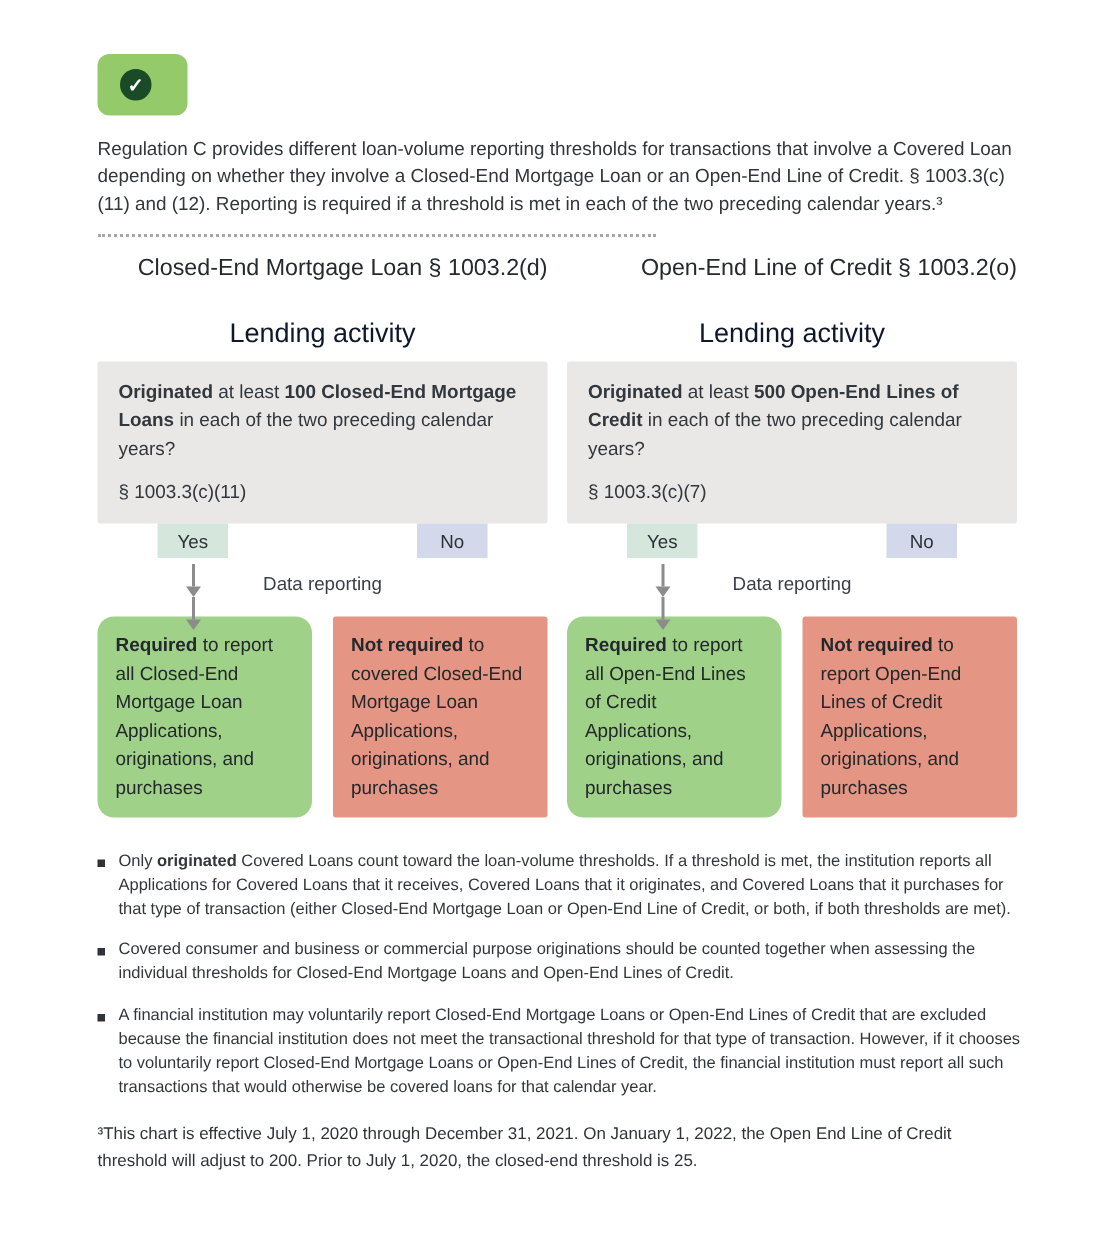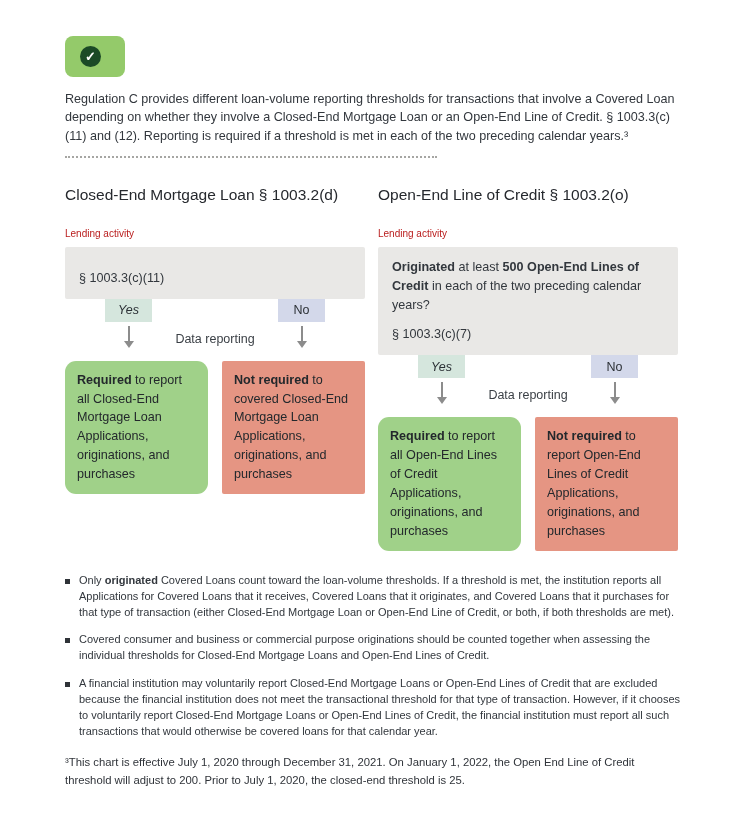--- a/index.html
+++ b/index.html
@@ -32,51 +32,51 @@
   .intro {
     margin-top: 13px; width: 616px;
     font-size: 12.6px; line-height: 1.45;
   }
   .divider {
     margin-top: 11px; width: 372px;
     border-top: 2px dotted #a6a6a3;
   }
 
   
-  .headers-row { display: flex; gap: 13px; margin-top: 28px; }
+  .headers-row { display: flex; gap: 13px; margin-top: 12px; text-align: right; }
   .col-header { width: 300px; font-size: 15.5px; color: #26292e; }
 
   
   .flow-row { display: flex; gap: 13px; margin-top: 24px; }
   .flow-col { width: 300px; }
   .lending-label {
-    text-align: left; font-size: 10px; color: #b91c1c;
+    text-align: center; font-size: 18px; color: #0f172a;
     margin-bottom: 8px;
   }
   .qbox {
     background: var(--graybox, #e9e8e6);
     border-radius: 2px;
     padding: 11px 14px;
     font-size: 12.6px; line-height: 1.5;
   }
   .citation { margin-top: 11px; }
   .b { font-weight: bold; }
 
   .yn-row { display: flex; justify-content: space-between; padding: 0 40px; }
   .yn-box {
     width: 47px; height: 23px;
     display: flex; align-items: center; justify-content: center;
     font-size: 12.5px; color: #2c3136;
   }
-  .yn-yes { background: var(--yes, #d5e6dd); font-style: italic; }
+  .yn-yes { background: var(--yes, #d5e6dd); }
   .yn-no  { background: var(--no, #d3d8ea); }
 
   .arrow-row {
     position: relative; height: 33px; margin-top: 4px;
-    display: flex; justify-content: space-between; padding: 0 40px;
+    display: flex; padding: 0 40px; flex-direction: column;
   }
   .arrow { width: 47px; display: flex; flex-direction: column; align-items: center; }
   .arrow-stem { width: 2px; height: 15px; background: var(--arrow, #8c8c8c); }
   .arrow-head {
     width: 0; height: 0;
     border-left: 5px solid transparent; border-right: 5px solid transparent;
     border-top: 7px solid var(--arrow, #8c8c8c);
   }
   .data-reporting-label {
     position: absolute; left: 0; right: 0; top: 6px;
@@ -122,20 +122,23 @@
   <div class="headers-row">
     <div class="col-header">Closed-End Mortgage Loan § 1003.2(d)</div>
     <div class="col-header">Open-End Line of Credit § 1003.2(o)</div>
   </div>
 
   <div class="flow-row">
 
     <div class="flow-col">
       <div class="lending-label">Lending activity</div>
       <div class="qbox">
+        <div>
+          <span class="b">Originated</span><span> at least </span><span class="b">100 Closed-End Mortgage Loans</span><span> in each of the two preceding calendar years?</span>
+        </div>
         <div class="citation">§ 1003.3(c)(11)</div>
       </div>
       <div class="yn-row">
         <div class="yn-box yn-yes">Yes</div>
         <div class="yn-box yn-no">No</div>
       </div>
       <div class="arrow-row">
         <div class="arrow">
           <div class="arrow-stem"></div>
           <div class="arrow-head"></div>

